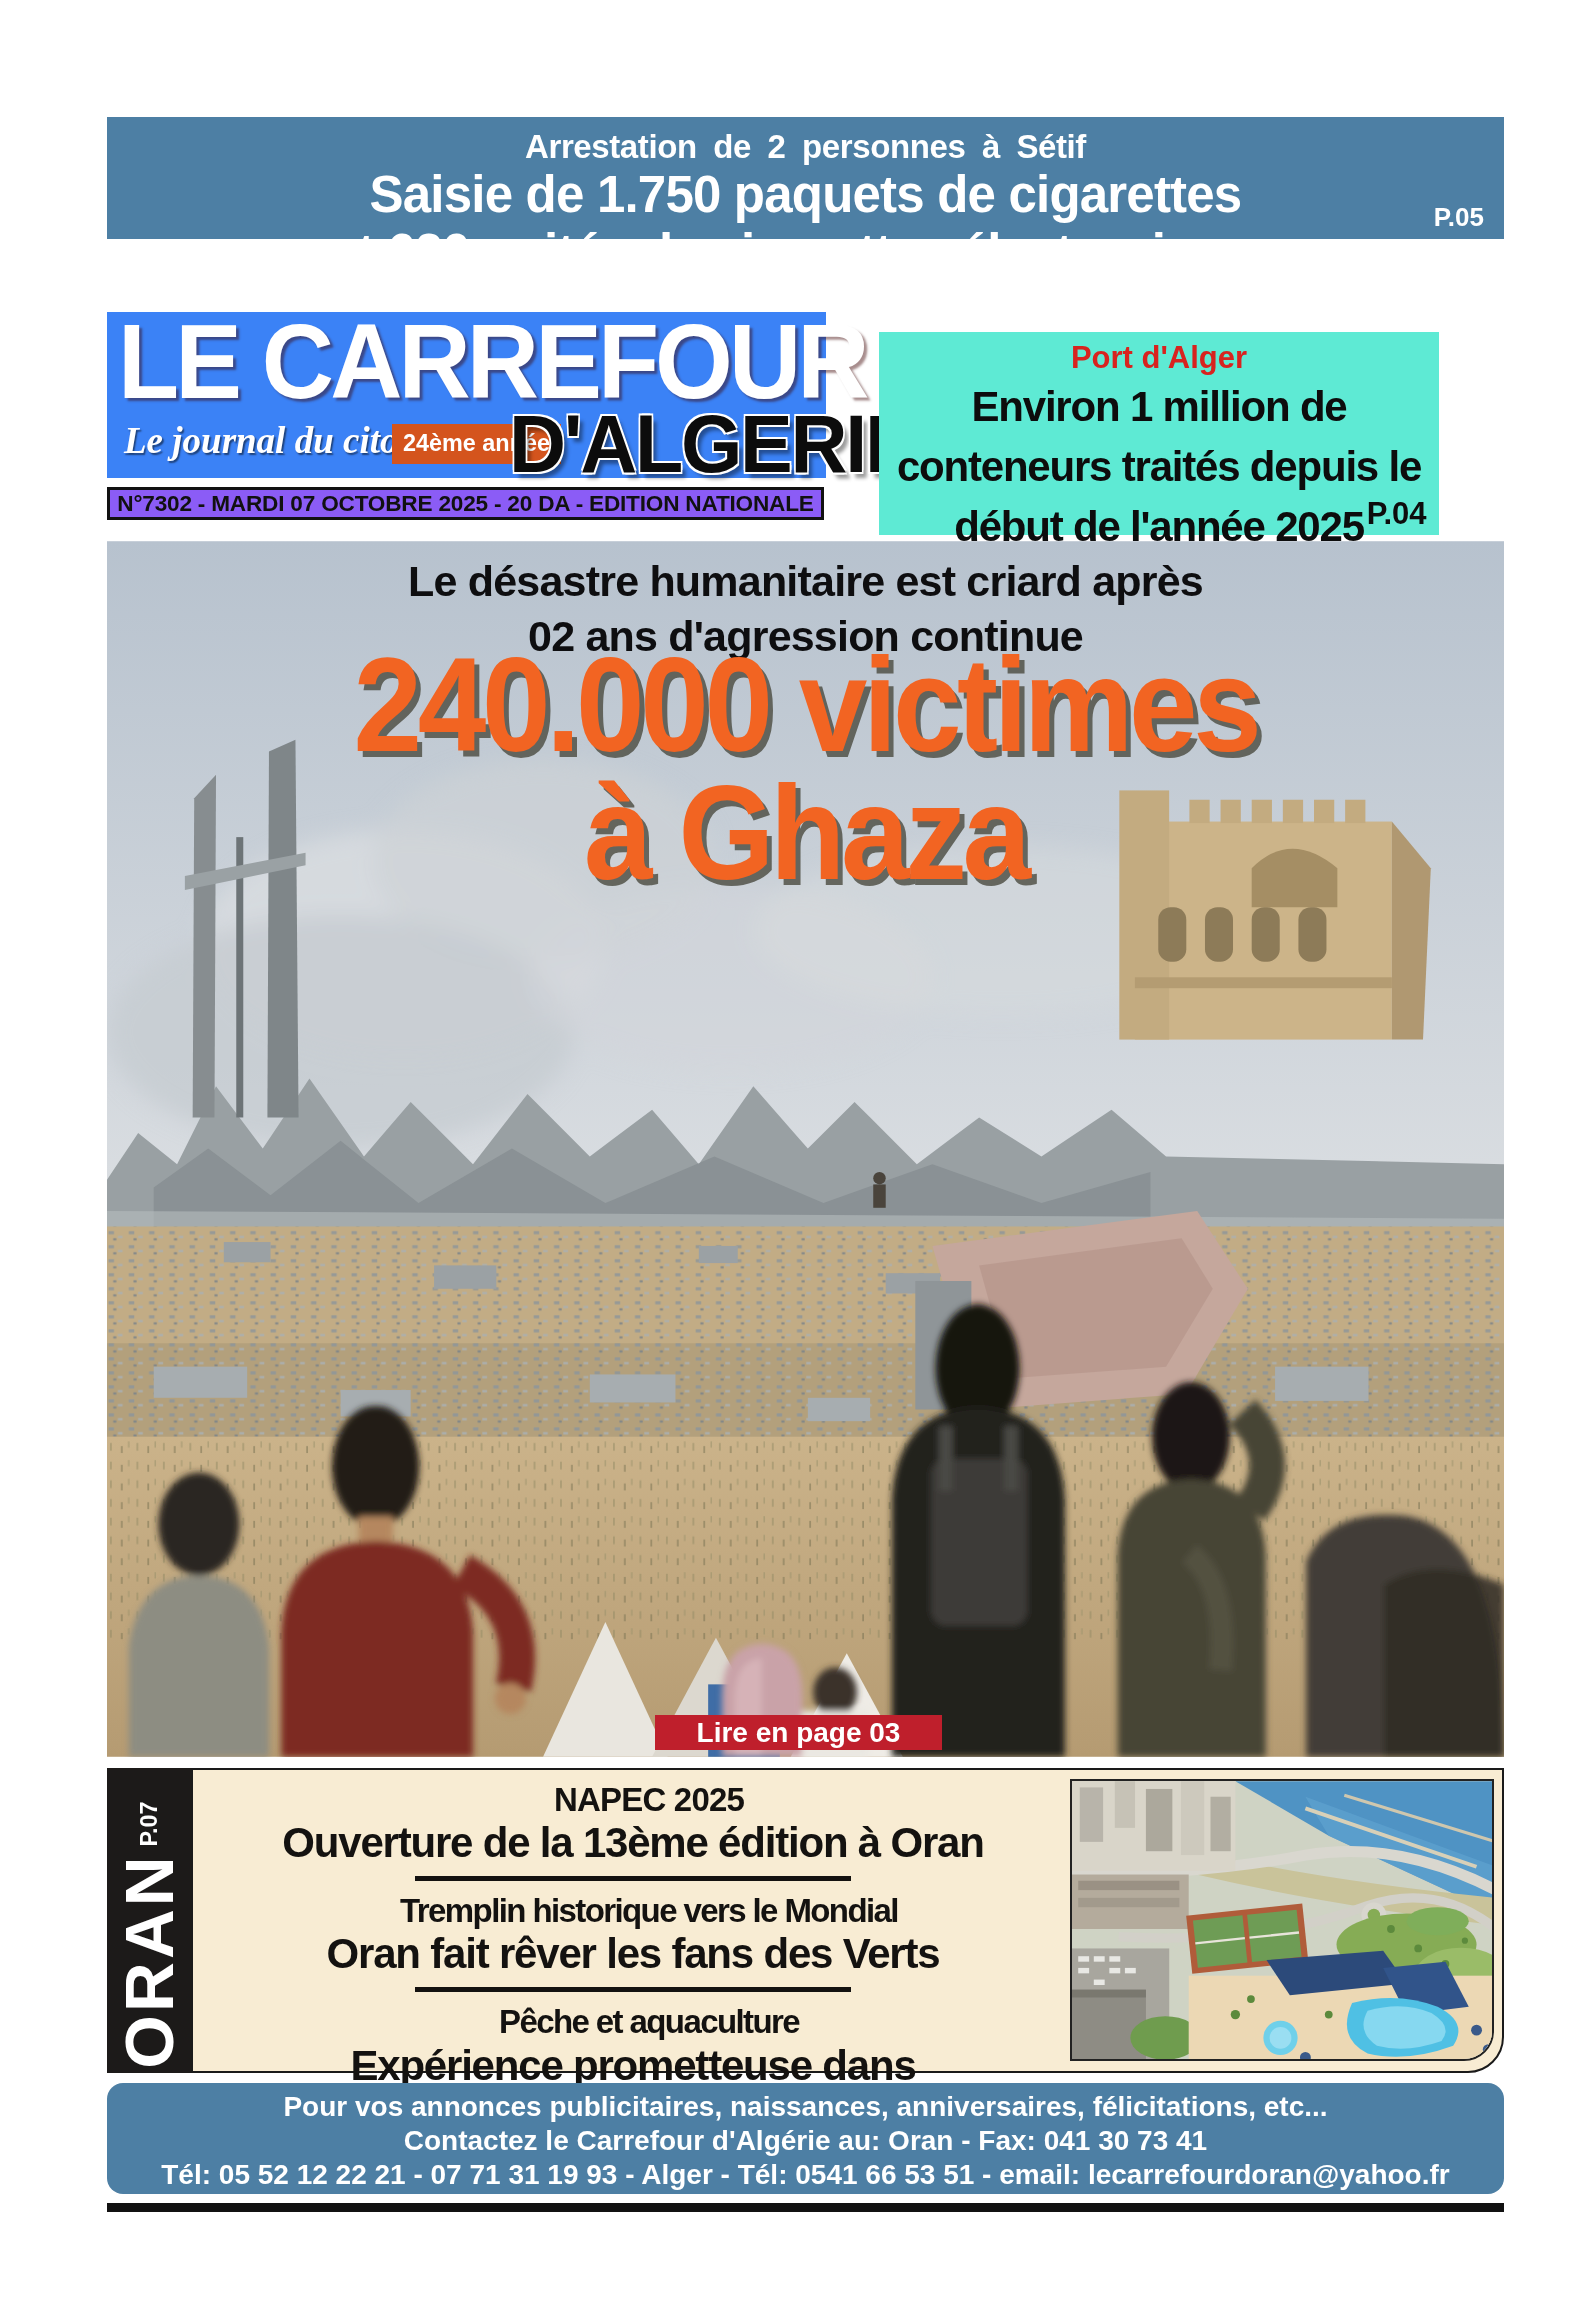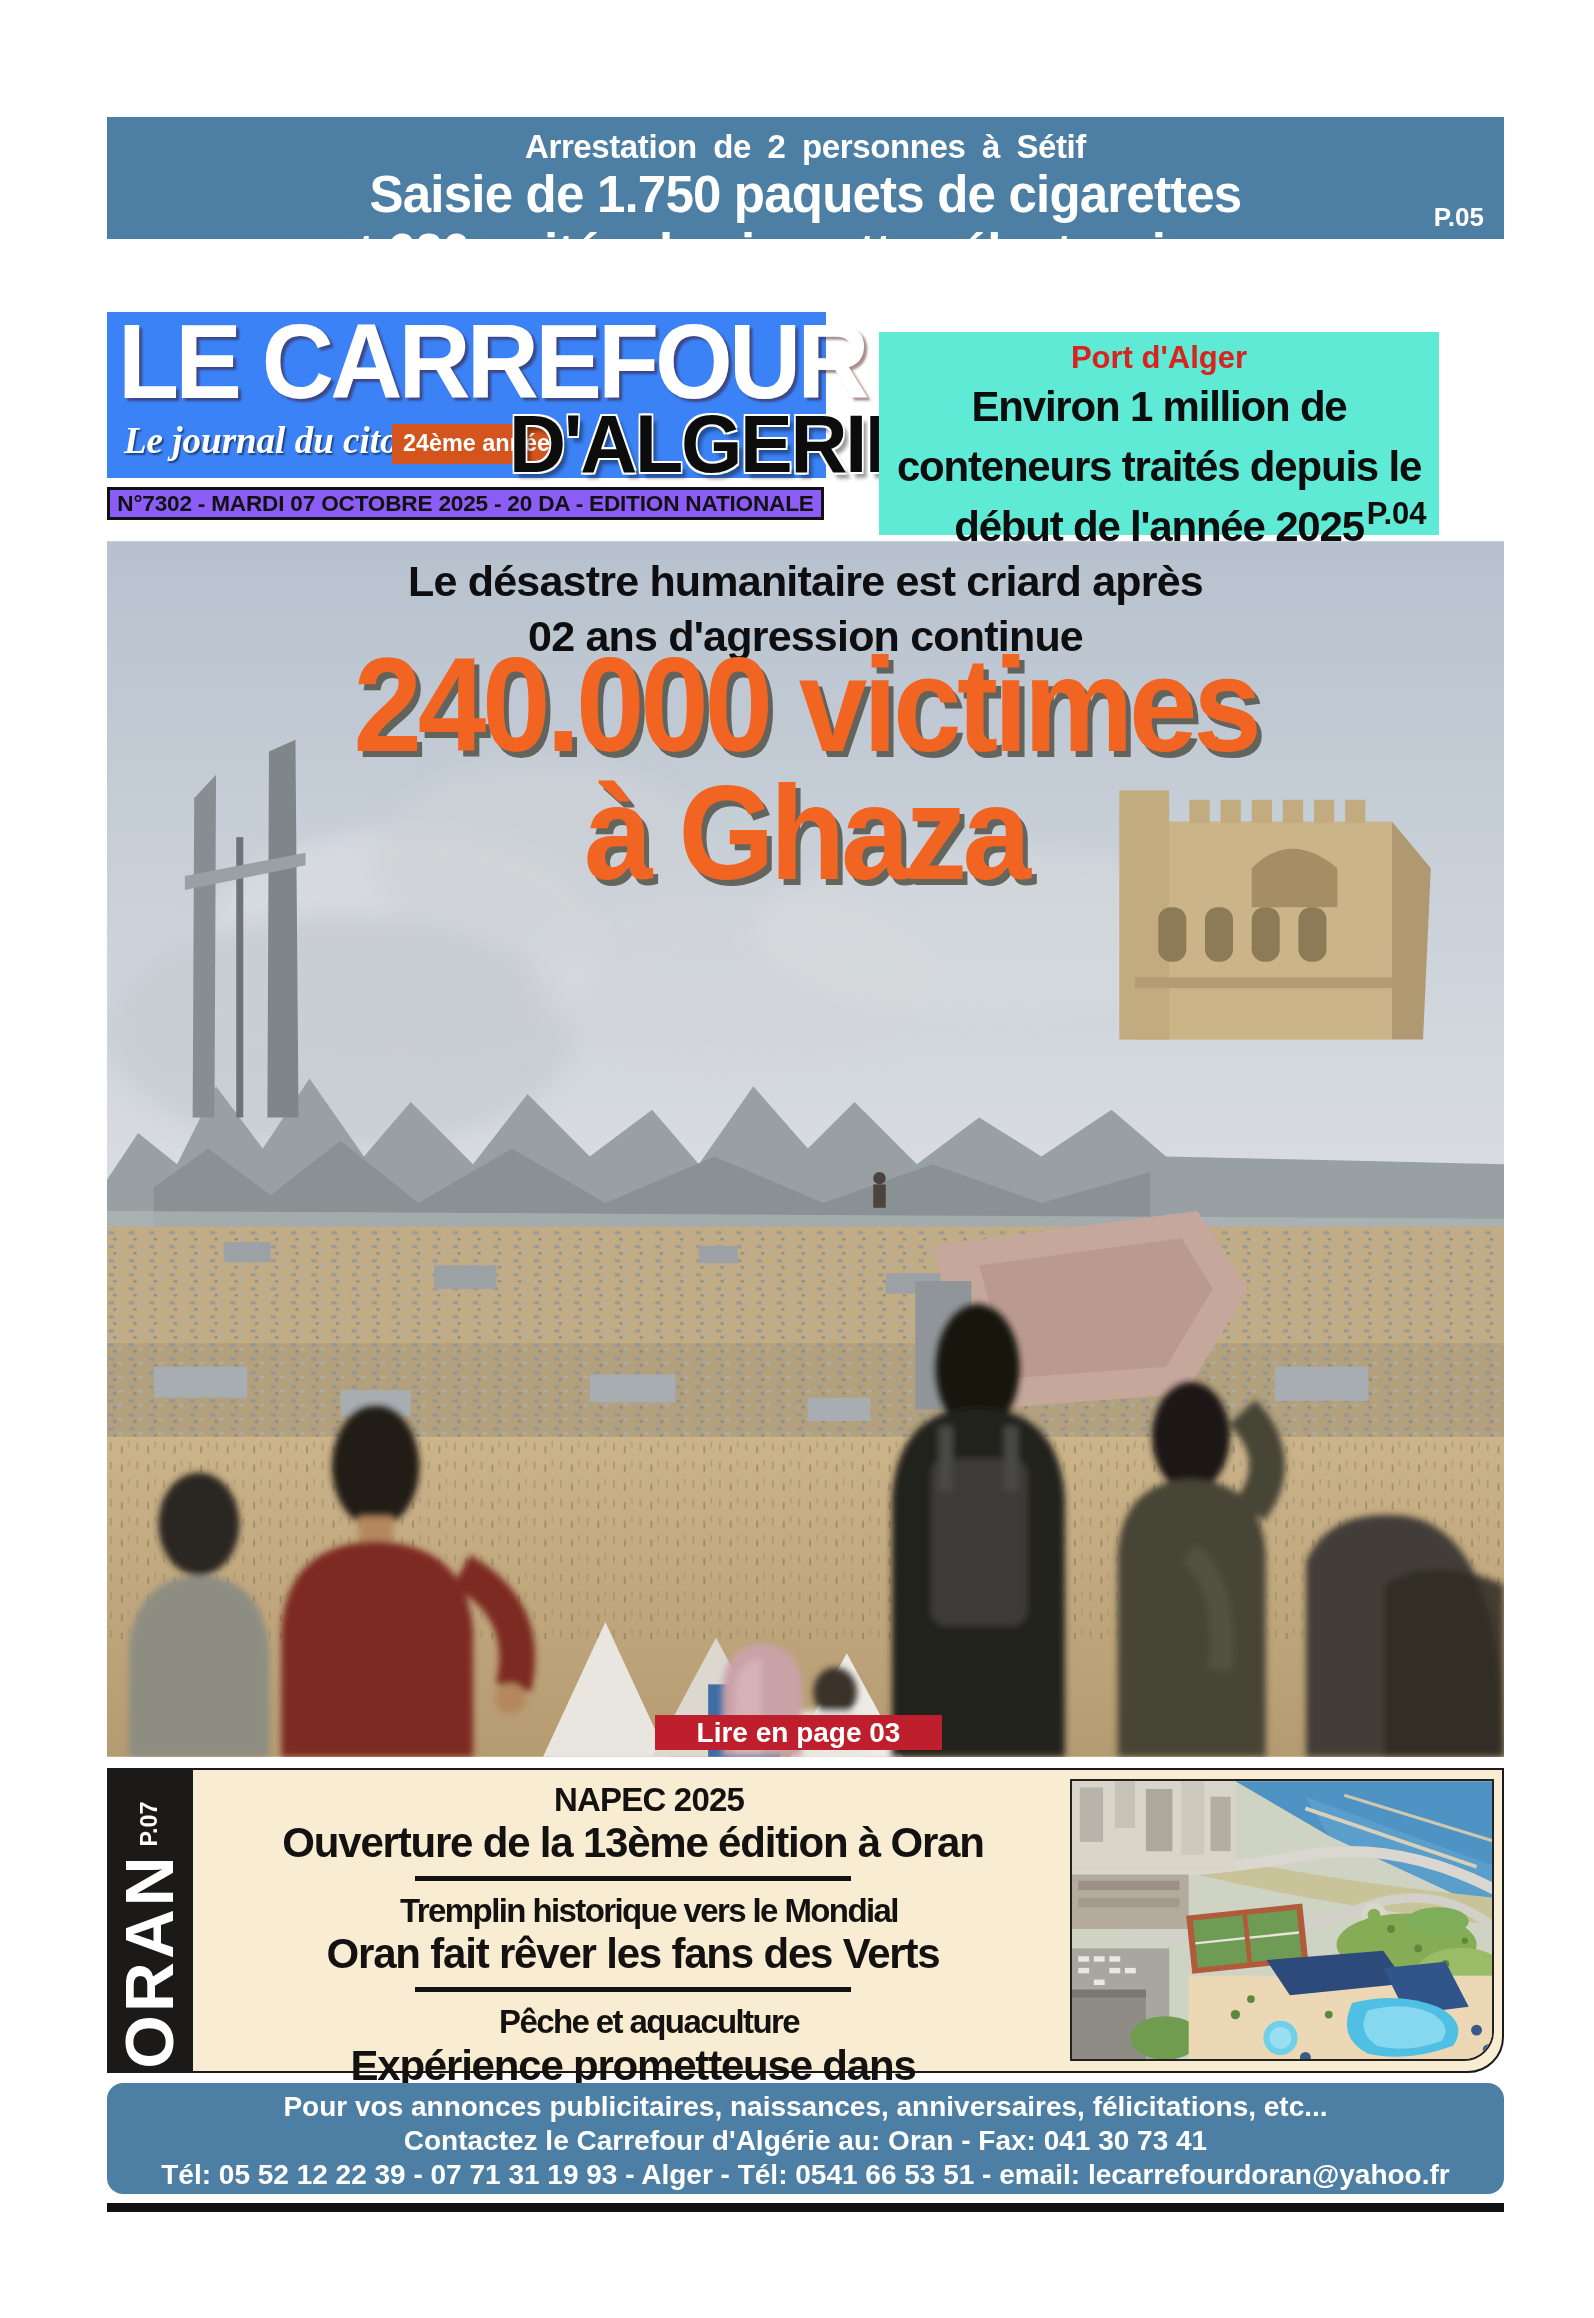--- a/index.html
+++ b/index.html
@@ -350,18 +350,18 @@
             <circle cx="230" cy="280" r="5"></circle>
             <circle cx="330" cy="300" r="5"></circle>
         </g>
       </svg>
     </div>
   </section>
 
   <footer class="footer">
     <div>Pour vos annonces publicitaires, naissances, anniversaires, félicitations, etc...</div>
     <div>Contactez le Carrefour d'Algérie au: Oran - Fax: 041 30 73 41</div>
-    <div>Tél: 05 52 12 22 39 - 07 71 31 19 93 - Alger - Tél: 0541 66 53 51 - email: lecarrefourdoran@yahoo.fr</div>
+    <div>Tél: 05 52 12 22 21 - 07 71 31 19 93 - Alger - Tél: 0541 66 53 51 - email: lecarrefourdoran@yahoo.fr</div>
   </footer>
 
   <div class="bottom-rule"></div>
 </div>
 
 
 </body></html>

